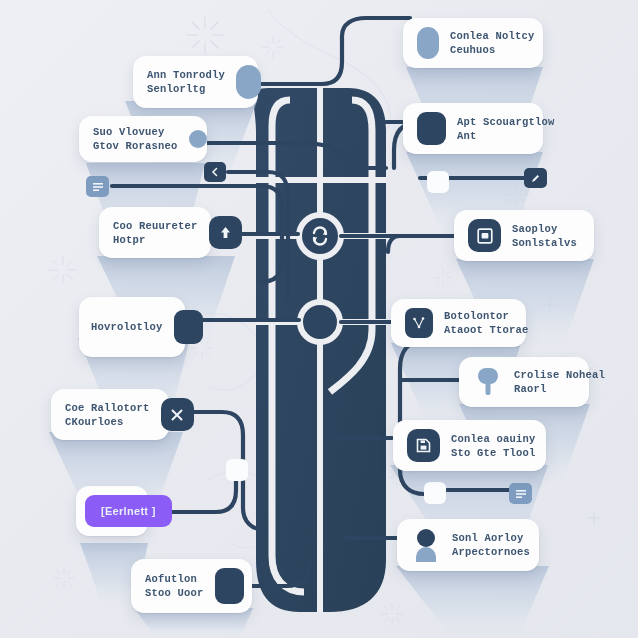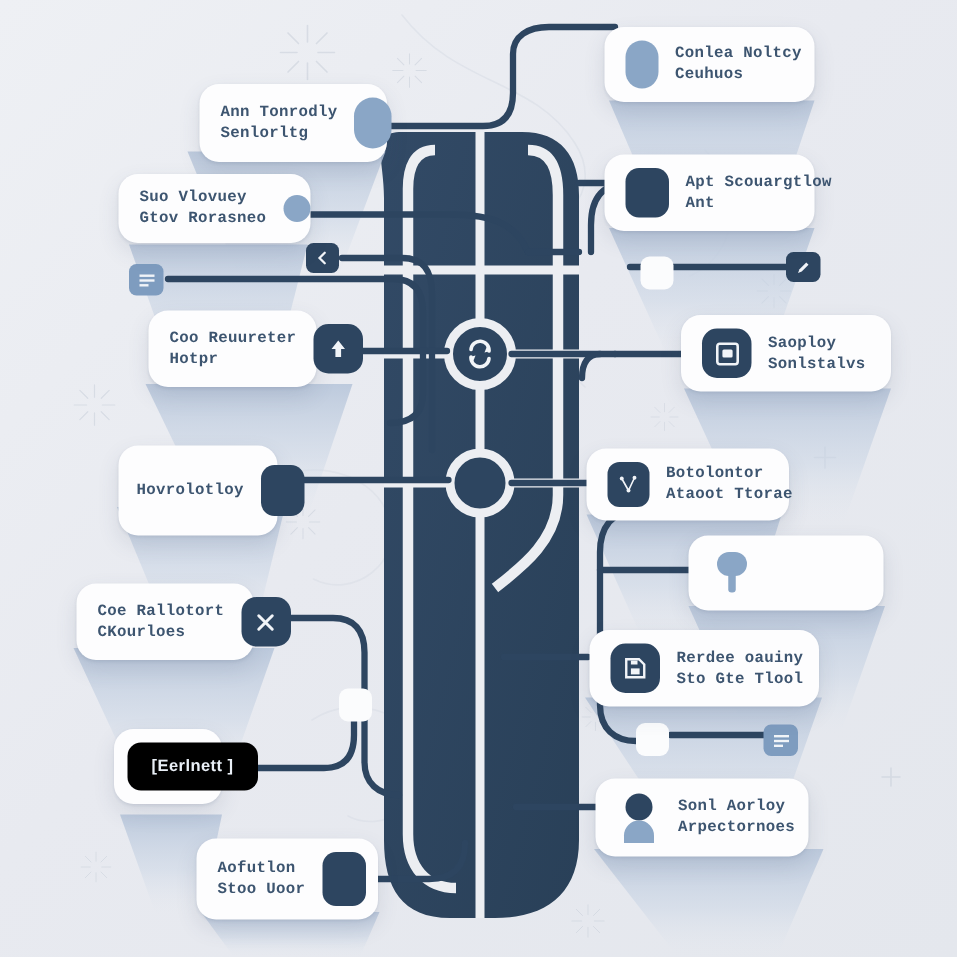--- a/index.html
+++ b/index.html
@@ -34,21 +34,21 @@
   .ic{flex:0 0 auto;display:flex;align-items:center;justify-content:center;}
   .ic.sq-dark{width:30px;height:30px;border-radius:9px;background:#2d4560;}
   .ic.sq-dark.big{width:33px;height:33px;border-radius:10px;}
   .ic.pill-light{width:22px;height:32px;border-radius:11px;background:#8aa6c6;}
   .ic.pill-light.wide{width:25px;height:34px;border-radius:13px;}
   .ic.blob-light{width:30px;height:32px;background:transparent;}
   .ic svg{display:block;}
 
   
   .pillbtn{
-    background:#000000;color:#e9eff6;border-radius:9px;
+    background:#8b5cf6;color:#e9eff6;border-radius:9px;
     padding:10px 16px;font-size:11px;font-weight:bold;letter-spacing:.3px;
     white-space:nowrap;border:none;
   }
 
   
   .chip{
     position:absolute;display:flex;align-items:center;justify-content:center;
     border-radius:5px;
   }
   .chip.dark{background:#2d4560;}
@@ -373,32 +373,36 @@
     </div>
   </div>
 
   <div class="card" style="left:459px;top:357px;width:130px">
     <div class="ic blob-light">
       <svg width="28" height="32" viewBox="0 0 28 32">
         <rect x="4" y="2" width="20" height="16" rx="8" fill="#8aa6c6"></rect>
         <rect x="11.5" y="15" width="5" height="14" rx="2.2" fill="#8aa6c6"></rect>
       </svg>
     </div>
+    <div class="lines">
+      <div class="l1">Crolise Noheal</div>
+      <div class="l2">Raorl</div>
+    </div>
   </div>
 
   <div class="card" style="left:393px;top:420px;width:153px">
     <div class="ic sq-dark big">
       <svg width="17" height="17" viewBox="0 0 17 17">
         <path d="M2.5,2.5 h8.5 l3.5,3.5 v8.5 h-12 Z" fill="none" stroke="#f1f4f8" stroke-width="1.6"></path>
         <rect x="5.6" y="8.6" width="5.8" height="4" fill="#f1f4f8"></rect>
         <rect x="5.6" y="3.4" width="4.4" height="2.6" fill="#f1f4f8"></rect>
       </svg>
     </div>
     <div class="lines">
-      <div class="l1">Rerdee oauiny</div>
+      <div class="l1">Conlea oauiny</div>
       <div class="l2">Sto Gte Tlool</div>
     </div>
   </div>
 
   <div class="card" style="left:397px;top:519px;width:142px">
     <div class="ic" style="width:30px;height:34px">
       <svg width="30" height="34" viewBox="0 0 30 34">
         <circle cx="15" cy="10" r="9" fill="#2d4560"></circle>
         <path d="M15,19 a10,10 0 0 1 10,10 v5 h-20 v-5 a10,10 0 0 1 10,-10 Z" fill="#8aa6c6"></path>
       </svg>

